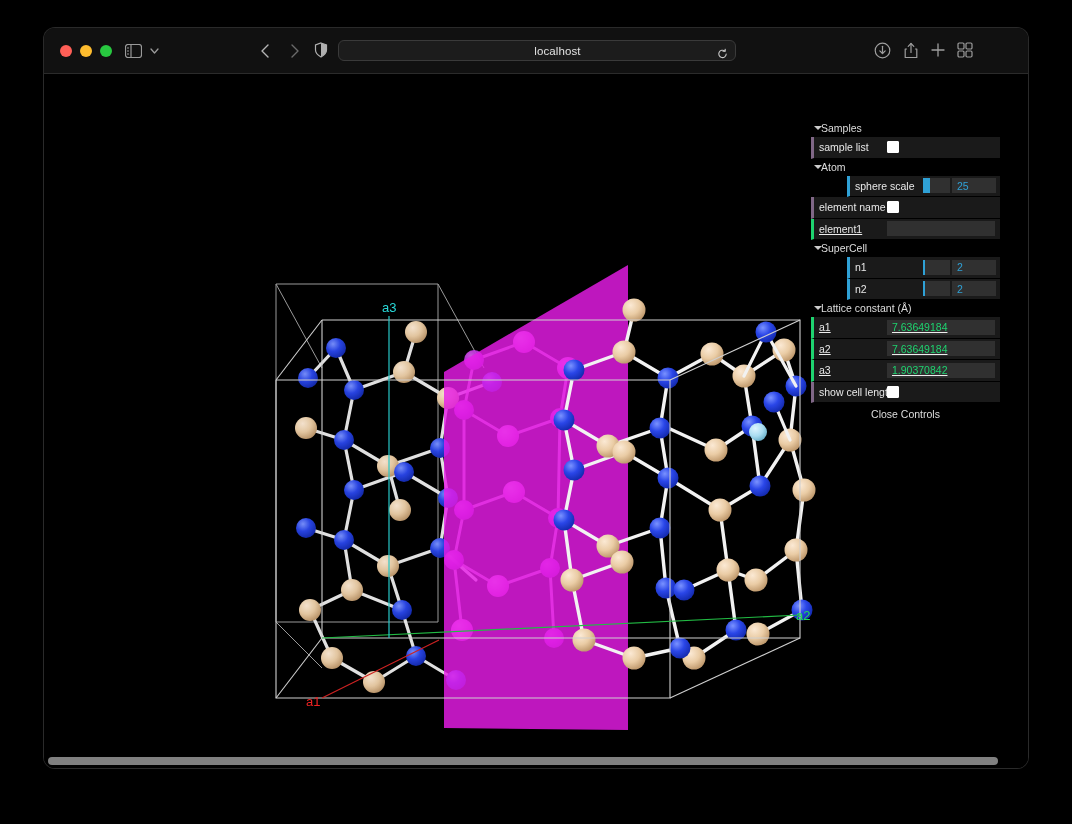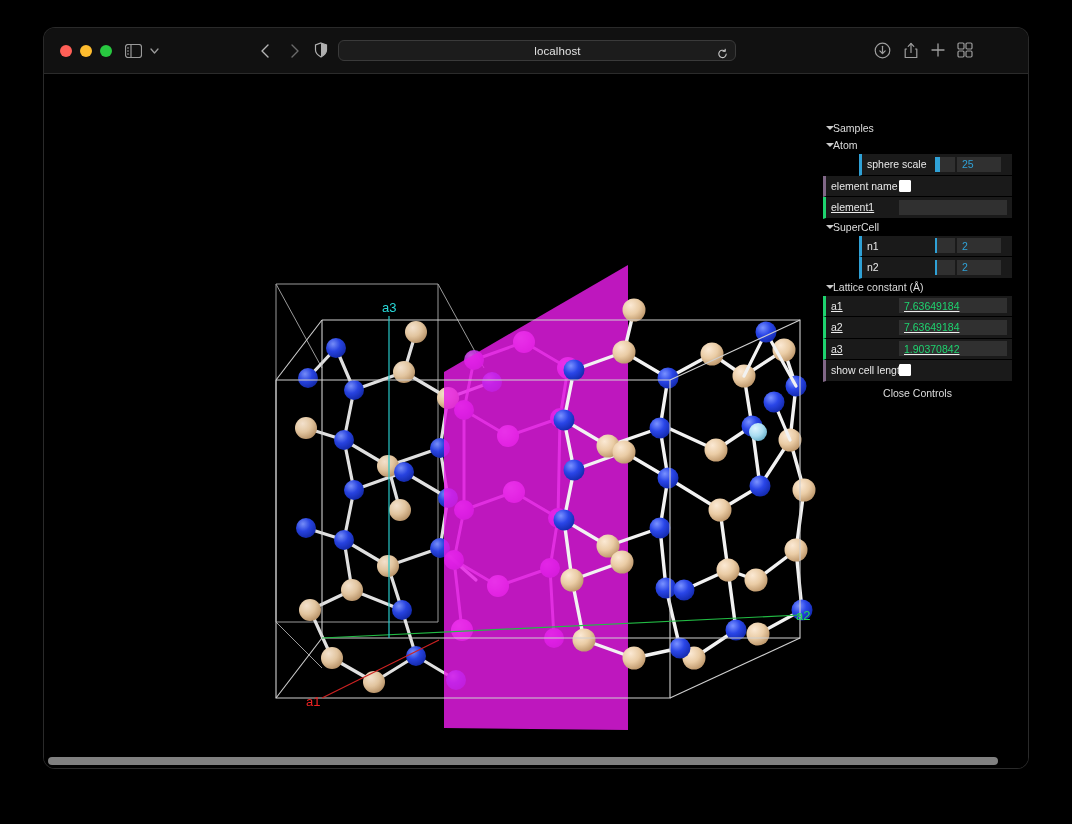--- a/index.html
+++ b/index.html
@@ -148,21 +148,21 @@
     position: absolute;
     left: 4px; top: 3px;
     width: 950px; height: 8px;
     background: #808080;
     border-radius: 4px;
   }
 
   
   #gui-panel {
     position: absolute;
-    right: 16px;
+    right: 28px;
     top: 46px;
     width: 189px;
     font-family: "Liberation Sans", sans-serif;
     font-size: 10.5px;
     color: #eeeeee;
     z-index: 20;
   }
 
   .folder-title {
     background: #000000;
@@ -224,21 +224,21 @@
     border: solid #ffffff;
     border-width: 0 2px 2px 0;
     transform: rotate(42deg);
   }
 
   .slider-wrap {
     display: flex;
     align-items: center;
     flex: 1;
     gap: 2px;
-    padding-right: 11px;
+    padding-right: 4px;
   }
   .slider-track {
     position: relative;
     height: 15px;
     background: #303030;
     flex: 1;
     overflow: hidden;
   }
   .slider-fill {
     position: absolute;
@@ -628,20 +628,24 @@
         </g>
         <g>
           <line x1="345" y1="206" x2="345" y2="528" stroke="#28c8c8" stroke-width="1.2"></line>
           <text x="338" y="202" fill="#28d8d8" font-family="Liberation Sans, sans-serif" font-size="13">a3</text>
         </g>
       </svg>
     </div>
 
     <div id="gui-panel">
         <div class="folder-title"><span class="tri"></span><span>Samples</span></div>
+        <div class="gui-row acc-purple">
+          <span class="gui-label">sample list</span>
+          <span class="gui-checkbox"></span>
+        </div>
         <div class="folder-title"><span class="tri"></span><span>Atom</span></div>
         <div class="gui-row acc-blue">
           <span class="gui-label">sphere scale</span>
           <span class="slider-wrap">
             <span class="slider-track">
               <span class="slider-fill" style="width: 25%;"></span>
             </span>
             <span class="slider-value">25</span>
           </span>
         </div>

